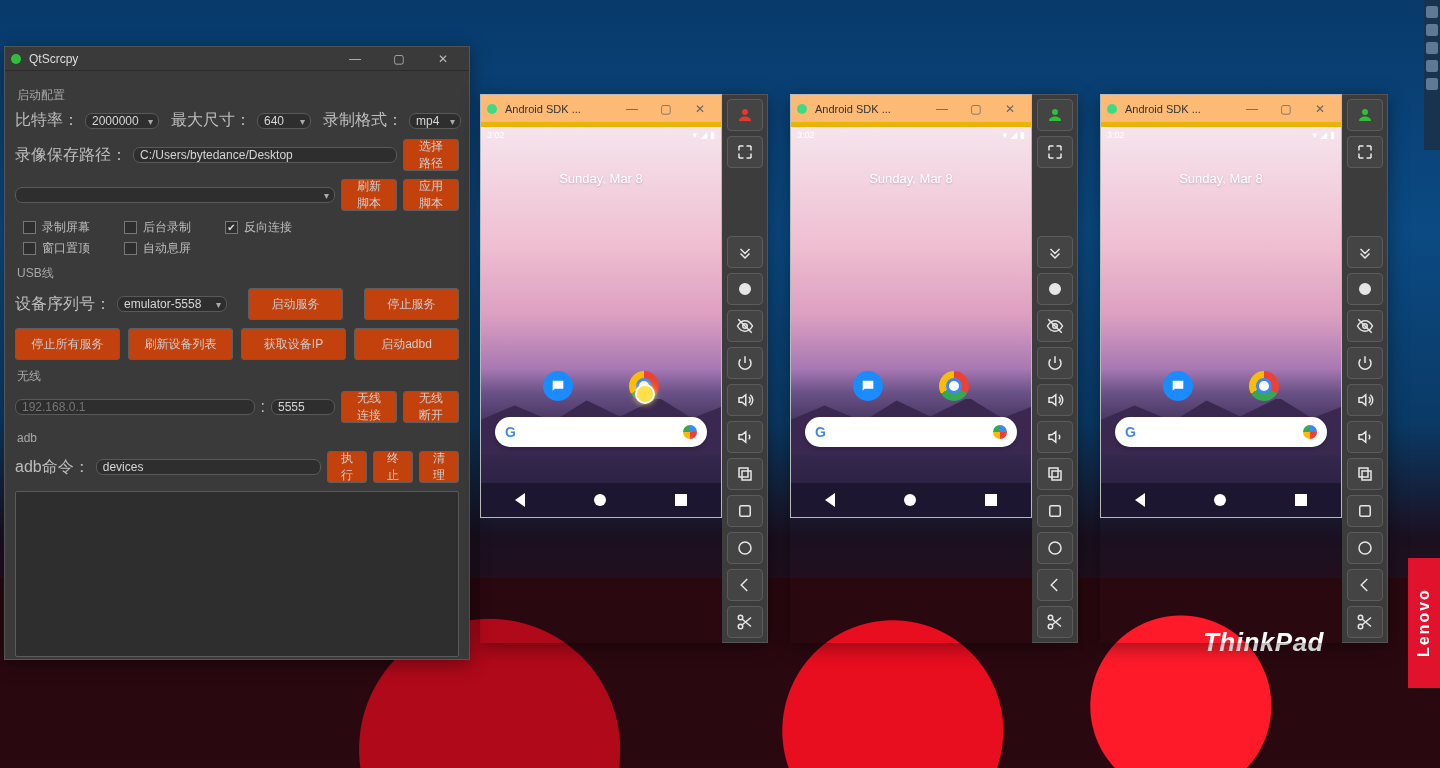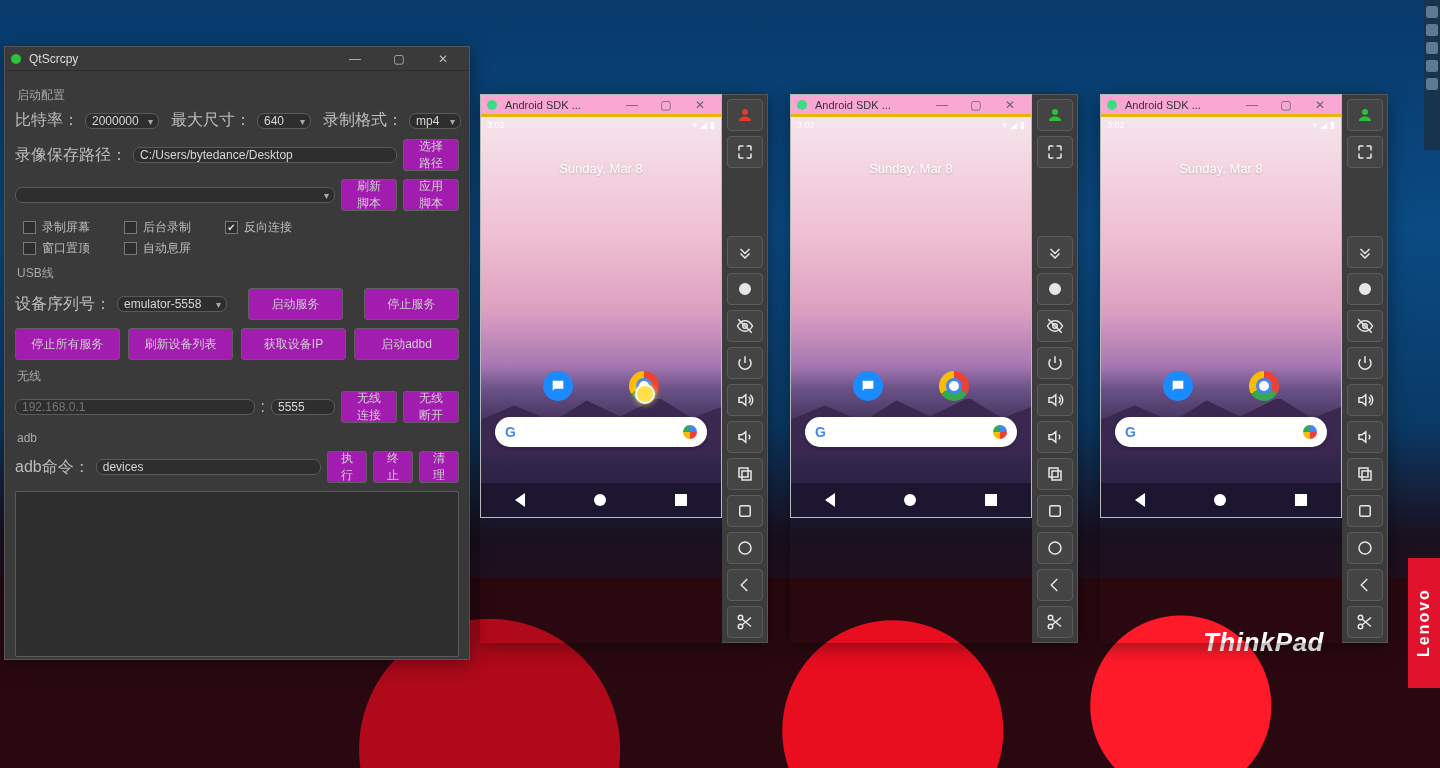--- a/index.html
+++ b/index.html
@@ -52,38 +52,38 @@
   .row { display:flex; align-items:center; gap:6px; margin-bottom:8px; }
   .lbl { font-size:16px; color:#bdbdbd; white-space:nowrap; }
   .qtinput, .qtselect {
     background:#2e2e2e; border:1px solid #5a5a5a; color:#d6d6d6;
     height:16px; padding:0 6px; font-size:12px; border-radius:7px;
   }
   .qtselect { appearance:none; padding-right:18px; position:relative; }
   .sel-wrap { position:relative; display:inline-flex; }
   .sel-wrap::after { content:"▾"; position:absolute; right:6px; top:3px; font-size:10px; color:#aaa; pointer-events:none; }
   .pill {
-    background:#a21caf; border:1px solid #5f5f5f; color:#cfcfcf;
+    background:#c2410c; border:1px solid #5f5f5f; color:#cfcfcf;
     height:24px; padding:15px 10px; font-size:12px; border-radius:3px;
     display:inline-flex; align-items:center; justify-content:center; cursor:pointer;
   }
   .pill.wide { flex:1;margin-left:15px; }
   .cb { width:13px; height:13px; border:1px solid #777; background:#2e2e2e; display:inline-flex; align-items:center; justify-content:center; font-size:10px; color:#ddd; }
   .cbrow { display:flex; gap:34px; margin:4px 0 4px 8px; align-items:center; }
   .cbitem { display:flex; align-items:center; gap:6px; font-size:12px; }
   .btnrow { display:flex; gap:8px; margin-bottom:8px; }
   .btnrow .pill { flex:1; }
   .console { background:#2e2e2e; border:1px solid #5a5a5a; height:166px; border-radius:2px; }
 
   
   .phwin {
     position:absolute; display:flex; box-shadow: 0 4px 18px rgba(0,0,0,0.4);
   }
   .phframe { background:#fff; border:1px solid #b9b9b9; display:flex; flex-direction:column; width:242px; }
-  .phframe .titlebar { background:#f9a8d4; color:#333; border-bottom:3px solid #eab308; height:22px; font-size:11px; }
+  .phframe .titlebar { background:#fdba74; color:#333; border-bottom:5px solid #eab308; height:32px; font-size:11px; }
   .phframe .titlebar .wbtn { color:#666; width:34px; height:22px; }
   .screen {
     flex:1; position:relative; overflow:hidden;
     background: linear-gradient(to bottom, #f6e5ec 0%, #efbfd1 30%, #dda0c1 48%, #a878b3 62%, #6a5287 68%, #3c2d55 78%, #241a3a 100%);
   }
   .screen::after { 
     content:""; position:absolute; left:0; right:0; bottom:62px; height:80px;
     background: linear-gradient(to bottom, transparent 0 24px, #3a2850 24px 80px);
     clip-path: polygon(0 56%, 14% 38%, 30% 58%, 44% 32%, 58% 52%, 74% 28%, 88% 54%, 100% 40%, 100% 100%, 0 100%);
   }

